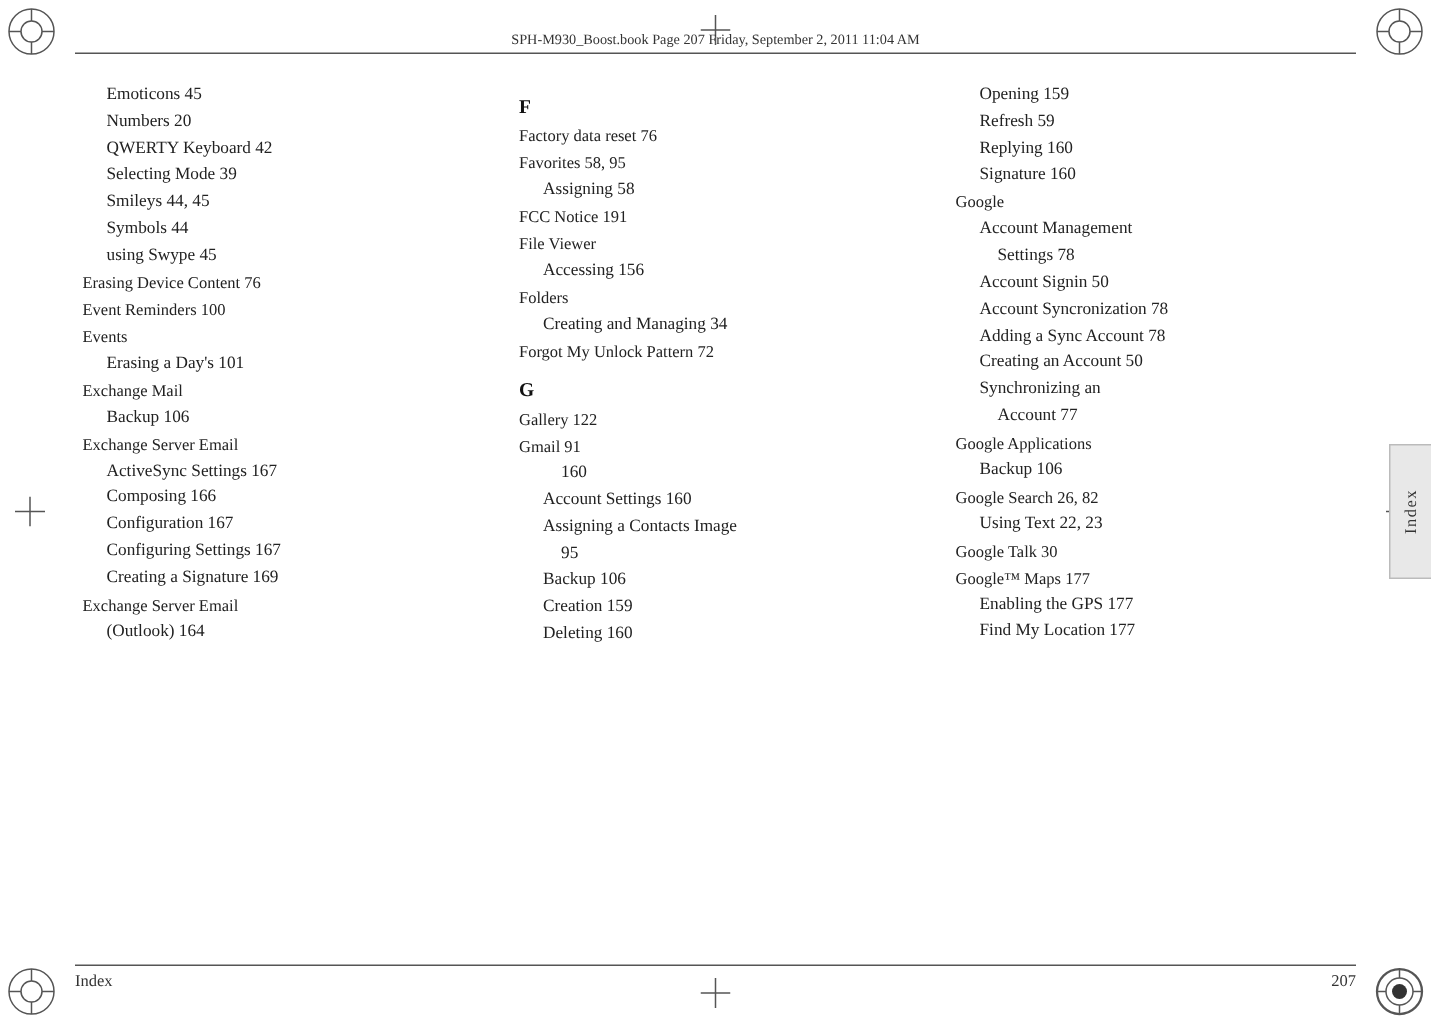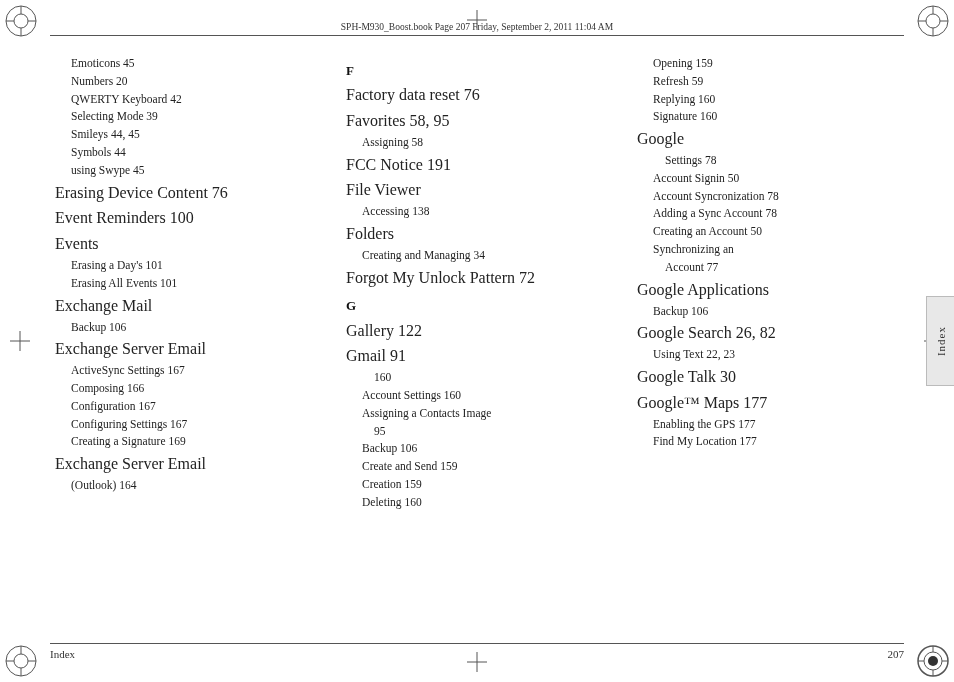--- a/index.html
+++ b/index.html
@@ -96,21 +96,21 @@
       padding: 0 8px;
       line-height: 1.55;
     }
     .col:first-child { padding-left: 0; }
 
     .index-entry {
       font-size: 11.5px;
       color: #222;
     }
     .index-entry.level0 {
-      font-size: 16px;
+      font-size: 11px;
       margin-top: 1px;
     }
     .index-entry.level1 {
       padding-left: 16px;
       font-size: 11.5px;
     }
     .index-entry.level2 {
       padding-left: 28px;
       font-size: 11.5px;
     }
@@ -232,63 +232,62 @@
       <div class="index-entry level1">Numbers 20</div>
       <div class="index-entry level1">QWERTY Keyboard 42</div>
       <div class="index-entry level1">Selecting Mode 39</div>
       <div class="index-entry level1">Smileys 44, 45</div>
       <div class="index-entry level1">Symbols 44</div>
       <div class="index-entry level1">using Swype 45</div>
       <div class="index-entry level0">Erasing Device Content 76</div>
       <div class="index-entry level0">Event Reminders 100</div>
       <div class="index-entry level0">Events</div>
       <div class="index-entry level1">Erasing a Day's 101</div>
-      <div class="index-entry level1">Erasing All Events 101</div>
       <div class="index-entry level0">Exchange Mail</div>
       <div class="index-entry level1">Backup 106</div>
       <div class="index-entry level0">Exchange Server Email</div>
       <div class="index-entry level1">ActiveSync Settings 167</div>
       <div class="index-entry level1">Composing 166</div>
       <div class="index-entry level1">Configuration 167</div>
       <div class="index-entry level1">Configuring Settings 167</div>
       <div class="index-entry level1">Creating a Signature 169</div>
       <div class="index-entry level0">Exchange Server Email</div>
       <div class="index-entry level1">(Outlook) 164</div>
     </div>
 
   <div class="col" id="col2-container">
       <div class="section-letter">F</div>
       <div class="index-entry level0">Factory data reset 76</div>
       <div class="index-entry level0">Favorites 58, 95</div>
       <div class="index-entry level1">Assigning 58</div>
       <div class="index-entry level0">FCC Notice 191</div>
       <div class="index-entry level0">File Viewer</div>
-      <div class="index-entry level1">Accessing 138</div>
+      <div class="index-entry level1">Accessing 156</div>
       <div class="index-entry level0">Folders</div>
       <div class="index-entry level1">Creating and Managing 34</div>
       <div class="index-entry level0">Forgot My Unlock Pattern 72</div>
       <div class="section-letter">G</div>
       <div class="index-entry level0">Gallery 122</div>
       <div class="index-entry level0">Gmail 91</div>
       <div class="index-entry level2">160</div>
       <div class="index-entry level1">Account Settings 160</div>
       <div class="index-entry level1">Assigning a Contacts Image</div>
       <div class="index-entry level2">95</div>
       <div class="index-entry level1">Backup 106</div>
-      <div class="index-entry level1">Create and Send 159</div>
       <div class="index-entry level1">Creation 159</div>
       <div class="index-entry level1">Deleting 160</div>
     </div>
 
   <div class="col" id="col3-container">
       <div class="index-entry level1">Opening 159</div>
       <div class="index-entry level1">Refresh 59</div>
       <div class="index-entry level1">Replying 160</div>
       <div class="index-entry level1">Signature 160</div>
       <div class="index-entry level0">Google</div>
+      <div class="index-entry level1">Account Management</div>
       <div class="index-entry level2">Settings 78</div>
       <div class="index-entry level1">Account Signin 50</div>
       <div class="index-entry level1">Account Syncronization 78</div>
       <div class="index-entry level1">Adding a Sync Account 78</div>
       <div class="index-entry level1">Creating an Account 50</div>
       <div class="index-entry level1">Synchronizing an</div>
       <div class="index-entry level2">Account 77</div>
       <div class="index-entry level0">Google Applications</div>
       <div class="index-entry level1">Backup 106</div>
       <div class="index-entry level0">Google Search 26, 82</div>

